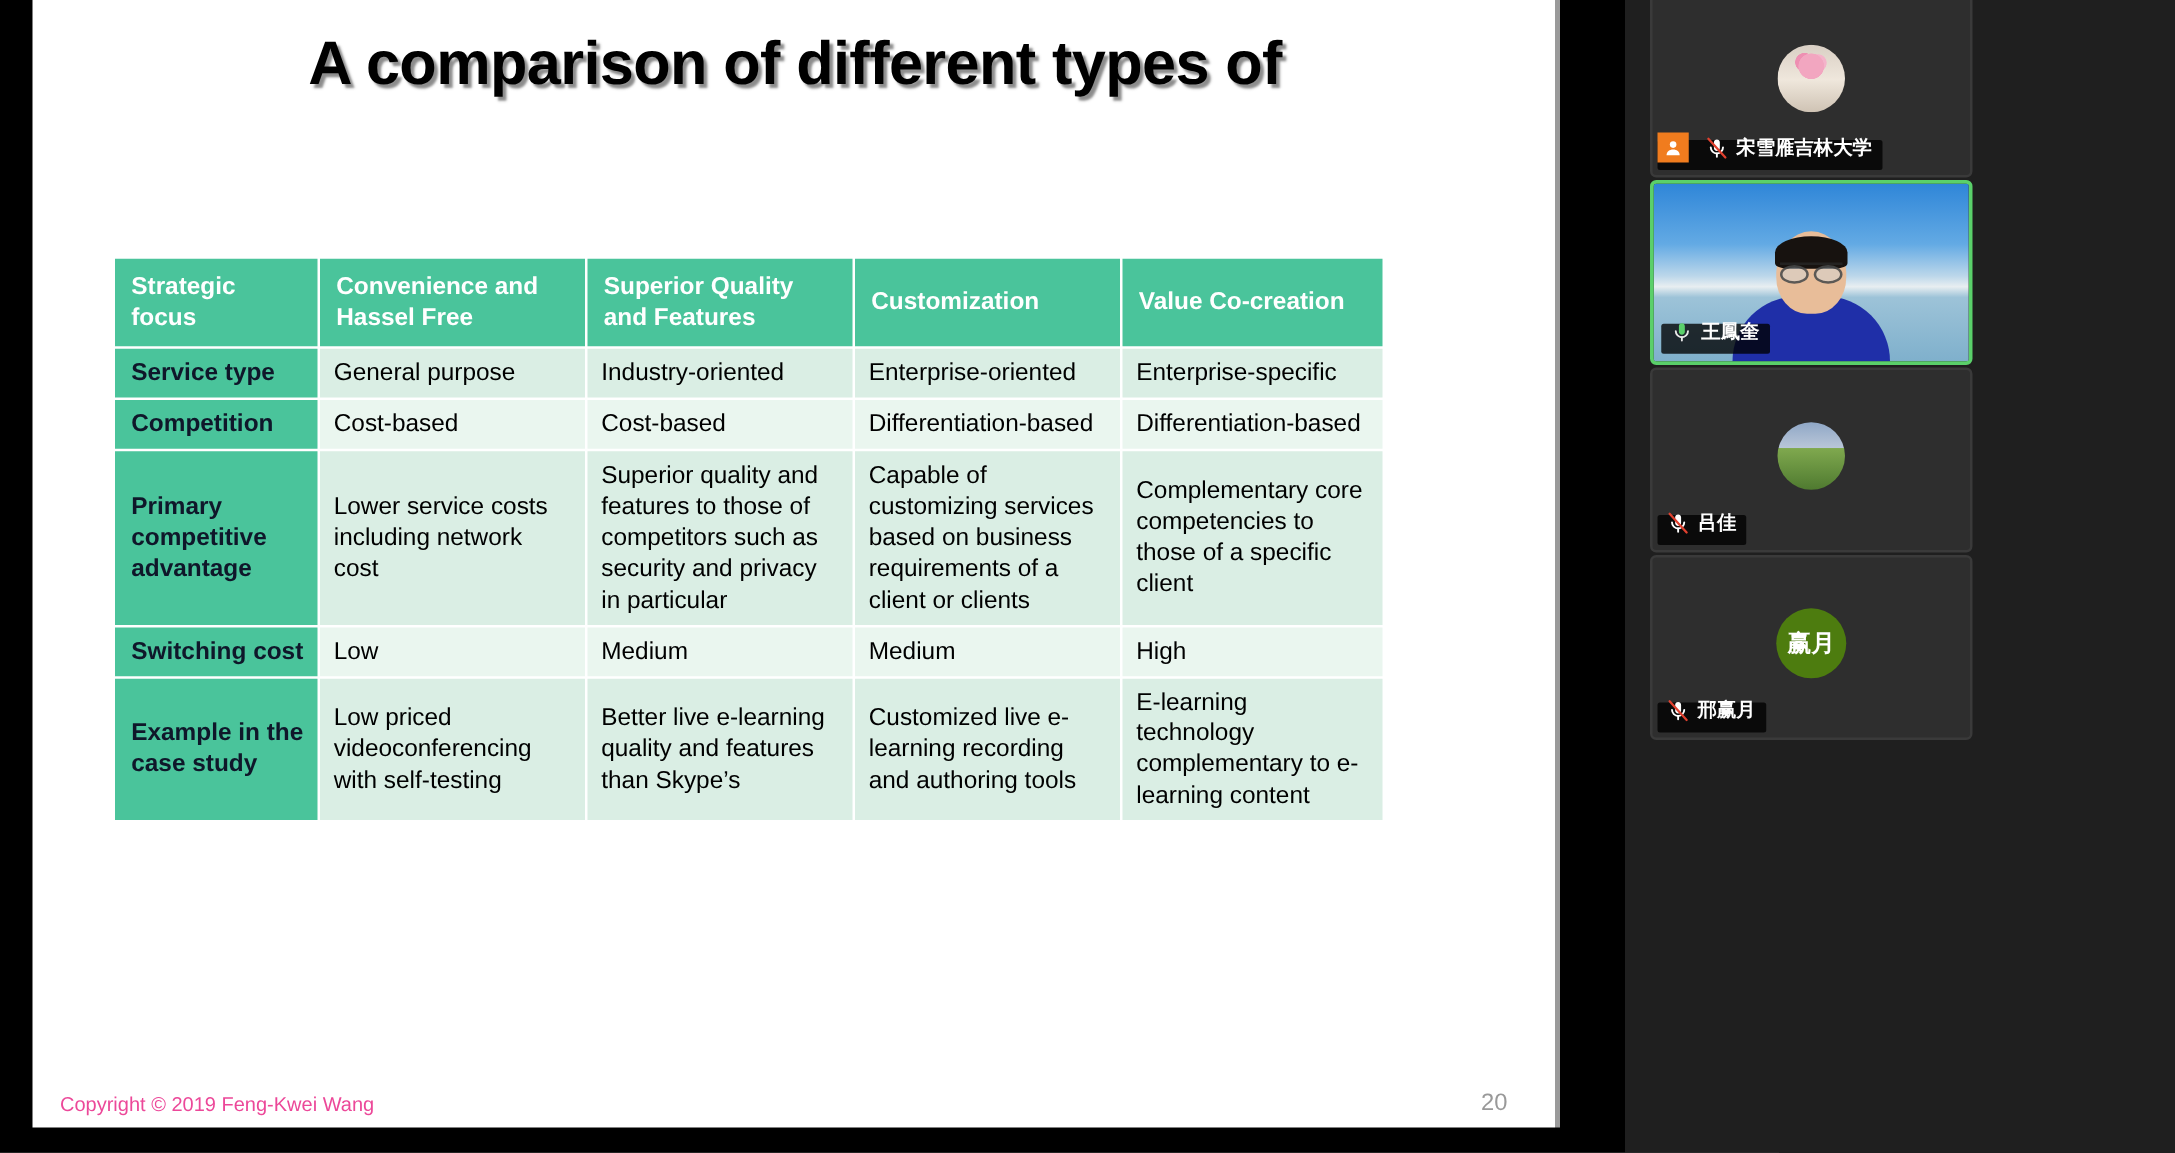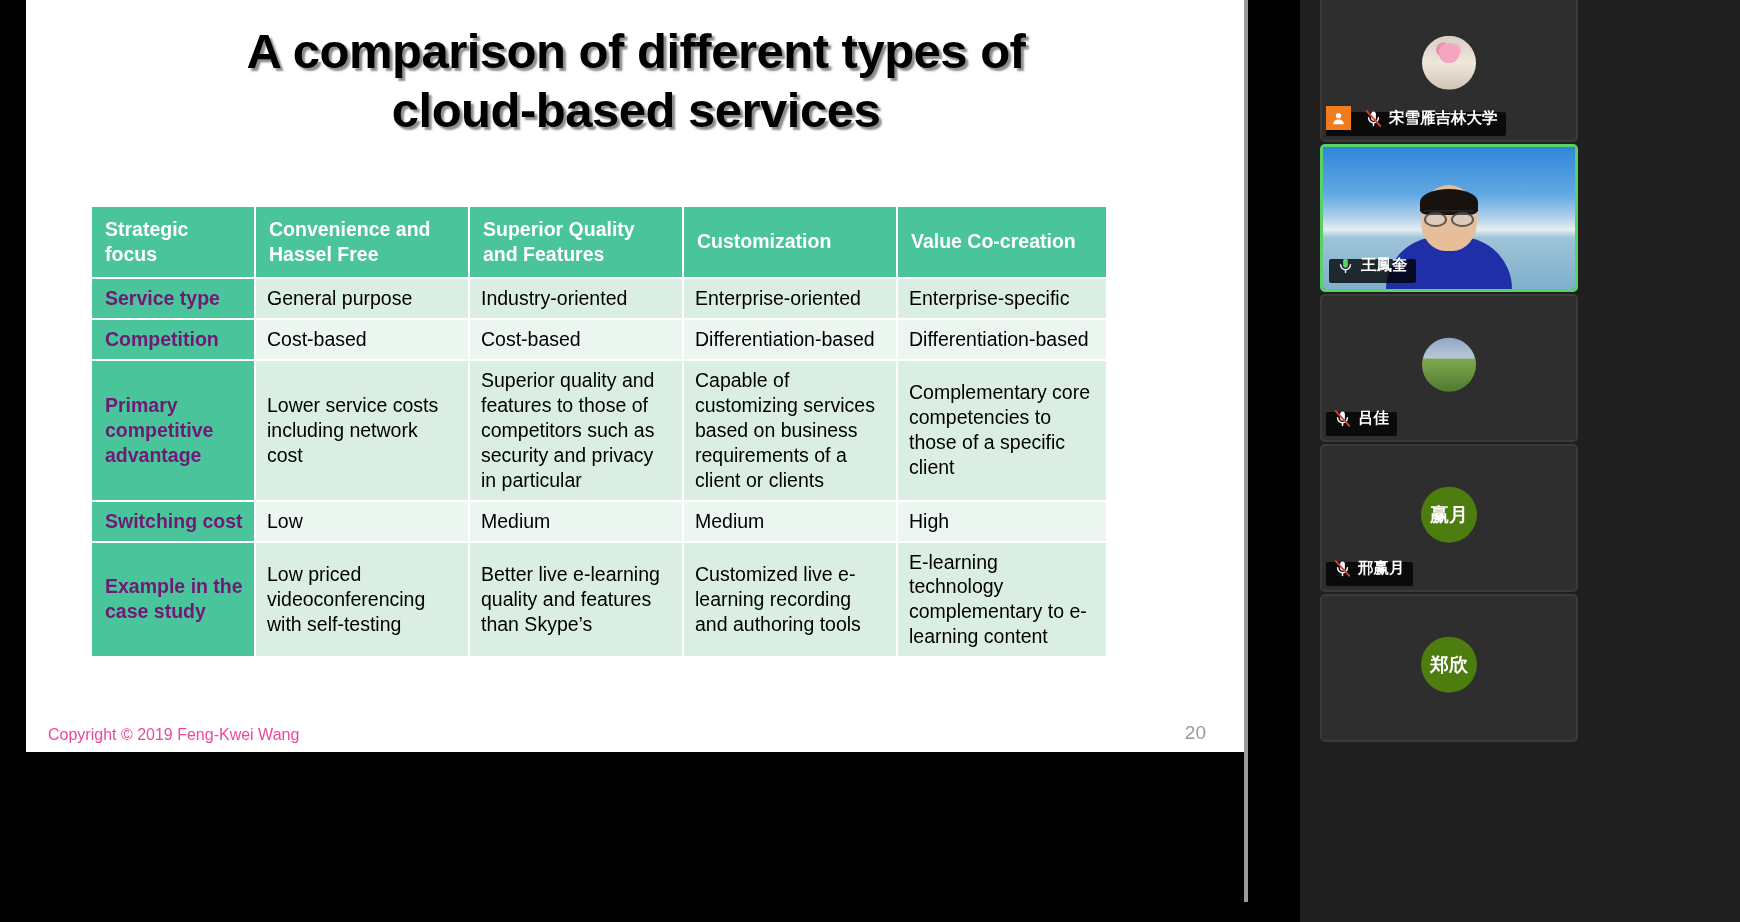--- a/index.html
+++ b/index.html
@@ -10,21 +10,21 @@
     overflow:hidden;
   }
   #root { position:relative; width:1740px; height:922px; background:#000; }
 
   
   #share-region {
     position:absolute; left:0; top:0; width:1300px; height:922px;
     background:#000;
   }
   #slide {
-    position:absolute; left:26px; top:0px; width:1218px; height:752px;
+    position:absolute; left:26px; top:0px; width:1218px; height:902px;
     background:#ffffff;
     overflow:hidden;
   }
   #slide-shadow {
     position:absolute; left:1244px; top:0; width:4px; height:902px;
     background:#9a9a9a;
   }
 
   .slide-title {
     position:absolute; left:60px; top:22px; width:1100px;
@@ -55,21 +55,21 @@
   #cmp-table td.hd {
     background:#4ac49b;
     color:#ffffff;
     font-weight:bold;
     font-size:19.5px;
     vertical-align:middle;
     padding:10px 10px 10px 13px;
   }
   #cmp-table td.rowhd {
     background:#4ac49b;
-    color:#701a75;
+    color:#0f172a;
     font-weight:bold;
     padding-left:13px;
   }
   #cmp-table td.shadeA { background:#daeee4; }
   #cmp-table td.shadeB { background:#eaf6ef; }
 
   col.c0 { width:162px; }
   col.c1 { width:212px; }
   col.c2 { width:212px; }
   col.c3 { width:212px; }
@@ -222,21 +222,20 @@
 </head>
 <body>
 
 <div id="root">
 
   <div id="share-region">
     <div id="slide">
 
       <div class="slide-title">
         <div>A comparison of different types of</div>
-        <div>cloud-based services</div>
       </div>
 
       <table id="cmp-table">
         <colgroup>
           <col class="c0">
             <col class="c1">
             <col class="c2">
             <col class="c3">
             <col class="c4">
         </colgroup>
@@ -366,21 +365,17 @@
               <path d="M12 3.2c-1.7 0-3 1.35-3 3v5.6c0 1.65 1.3 3 3 3s3-1.35 3-3V6.2c0-1.65-1.3-3-3-3z" fill="#fff"></path>
               <path d="M18.2 11.2c0 3.4-2.8 6.2-6.2 6.2s-6.2-2.8-6.2-6.2" stroke="#fff" stroke-width="1.9" fill="none" stroke-linecap="round"></path>
               <path d="M12 17.4v3.3" stroke="#fff" stroke-width="1.9" stroke-linecap="round"></path>
               <path d="M3.4 2.6 L20.6 21.4" stroke="#e0402e" stroke-width="2.3" stroke-linecap="round"></path>
             </svg>
           </div>
           <span class="pname">邢赢月</span>
         </div>
       </div>
 
-      <div class="tile">
-        <div class="avatar-initials">郑欣</div>
-
-      </div>
 
     </div>
   </div>
 
 </div>
 
 </body></html>

